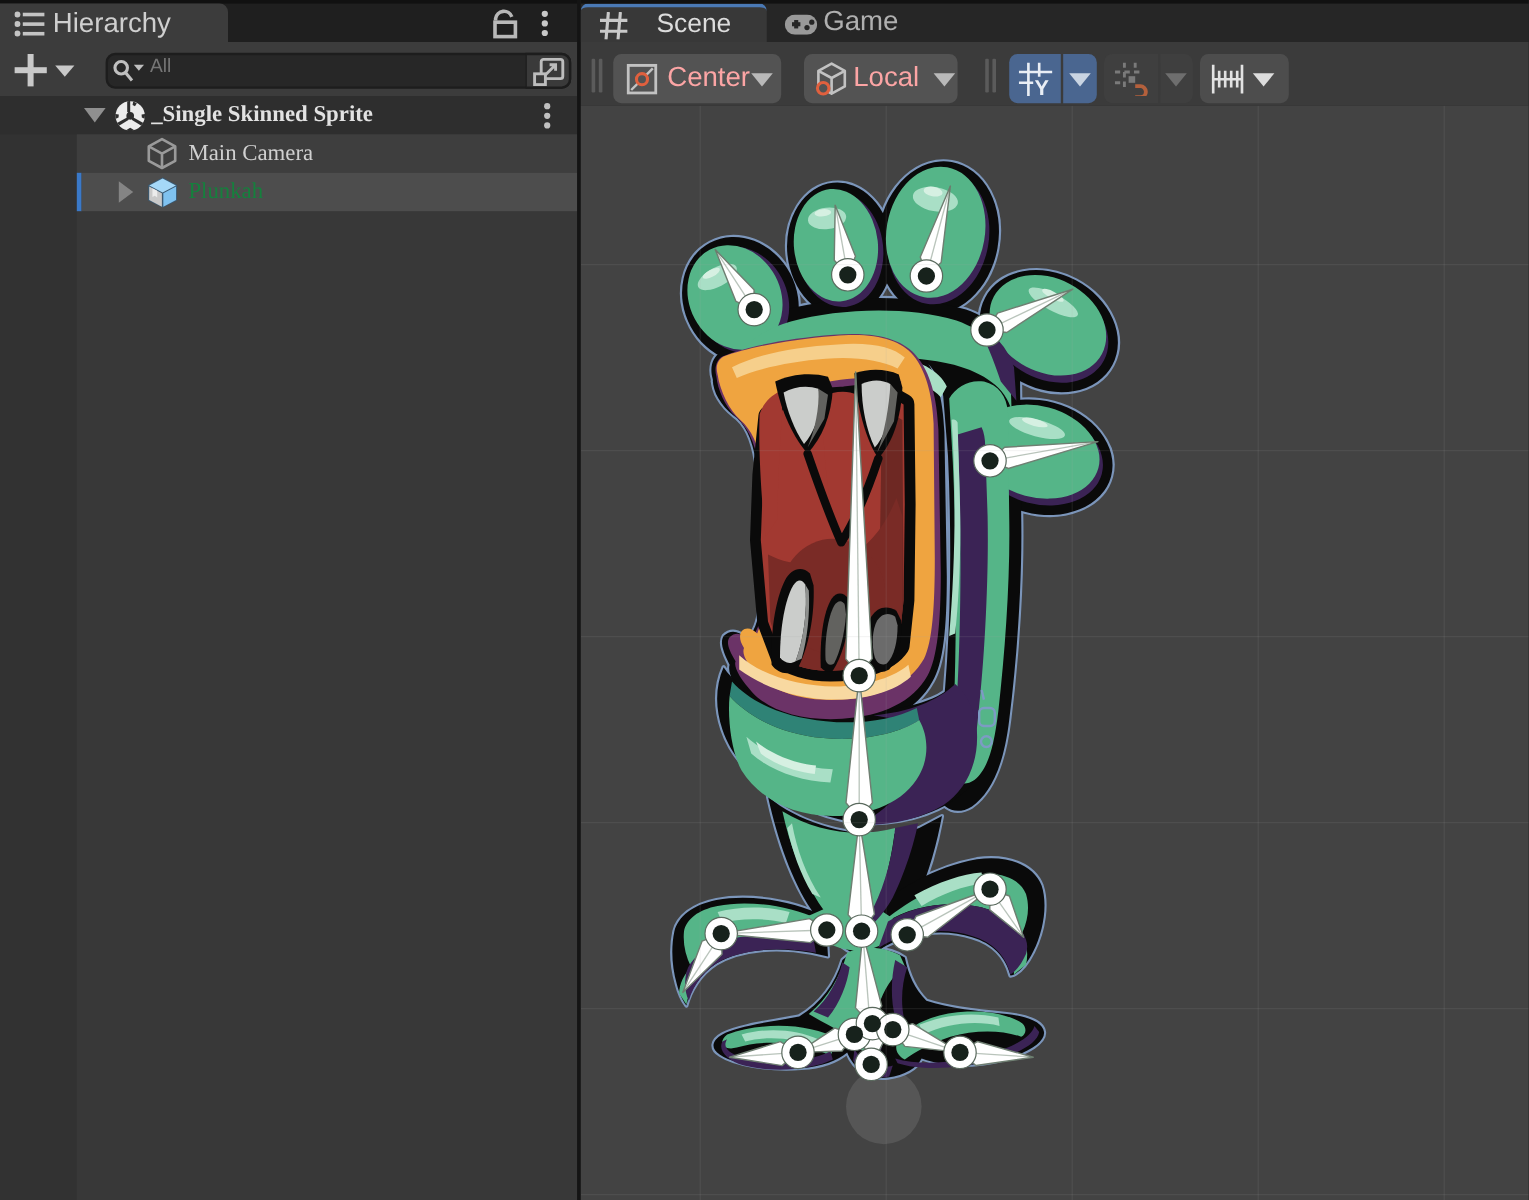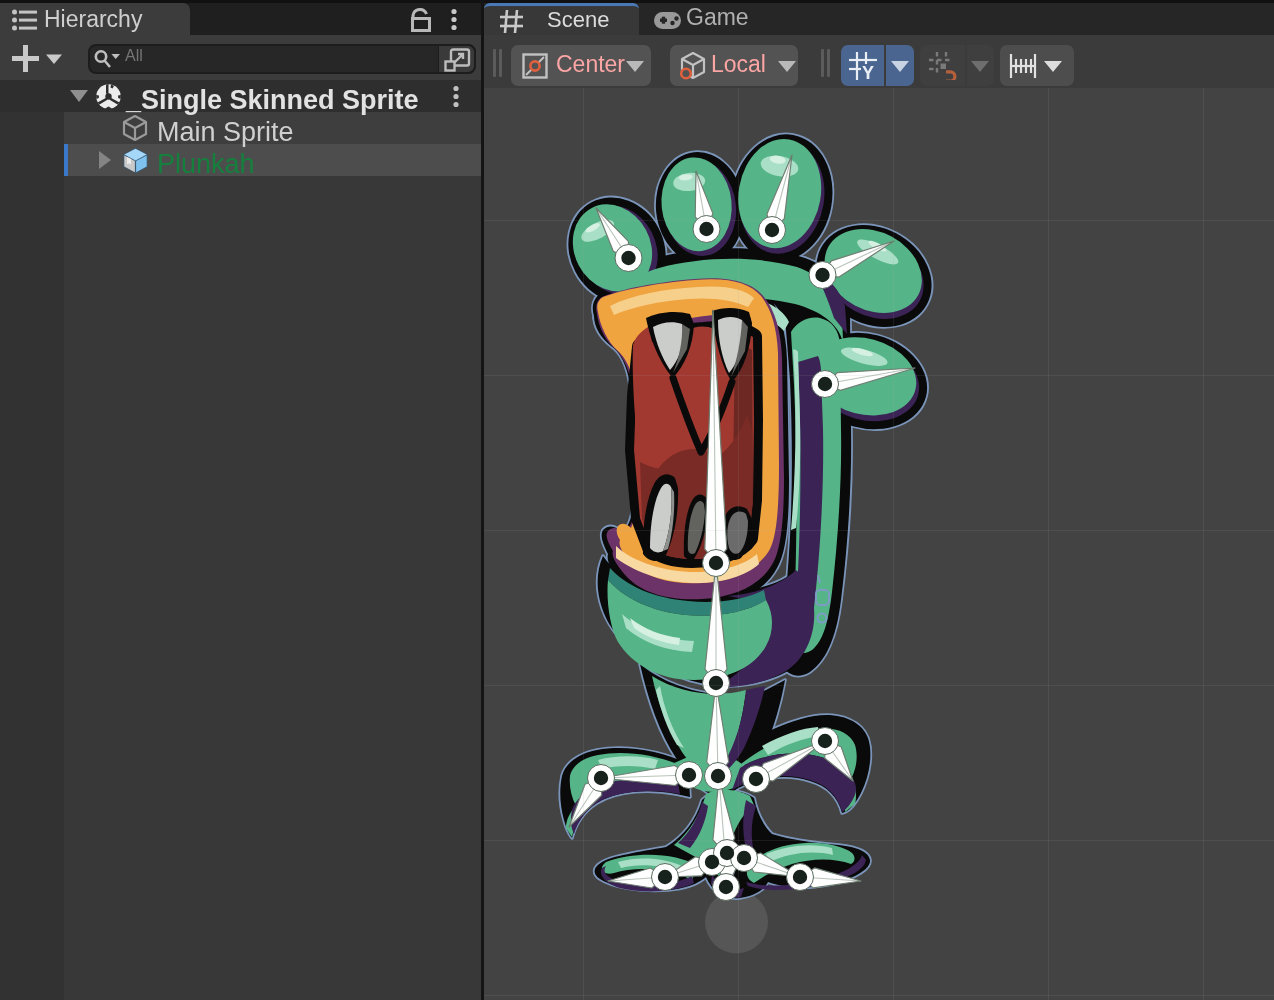--- a/index.html
+++ b/index.html
@@ -14,21 +14,21 @@
   #hier-tab { left:0; top:3px; width:190px; height:32px; background:#3c3c3c; border-radius:0 7px 0 0; }
   #hier-tab .txt { position:absolute; left:44px; top:3px; font-size:23px; color:#cfcfcf; }
   #hier-toolbar { left:0; top:35px; width:481px; height:45px; background:#3c3c3c; }
   #tree { left:0; top:80px; width:481px; height:920px; background:#383838; }
   #gutter { left:0; top:80px; width:64px; height:920px; background:#323232; }
   .row { position:absolute; left:0; width:481px; height:32px; }
   #row-scene { top:80px; background:#2e2e2e; }
   #row-cam { top:112px; left:64px; width:417px; background:#3e3e3e; }
   #row-plu { top:144px; left:68px; width:413px; background:#4d4d4d; }
   #plu-bar { left:64px; top:144px; width:4px; height:32px; background:#3a79c9; }
-  .rowtxt { position:absolute; font-size:27px; color:#d2d2d2; }
+  .rowtxt { position:absolute; font-size:19px; color:#d2d2d2;font-family:Liberation Serif, serif; }
 
   
   #divider { left:481px; top:0; width:3px; height:1000px; background:#141414; }
 
   
   #scene { left:484px; top:0; width:790px; height:1000px; background:#262626; }
   #scene-strip { left:484px; top:0; width:790px; height:35px; background:#262626; border-top:3px solid #111; }
   #scene-tab { left:484px; top:3px; width:155px; height:32px; background:#383838; border-top:3px solid #4a79b5; border-radius:6px 6px 0 0; }
   #scene-tab .txt { position:absolute; left:47px; top:1px; font-size:22px; color:#dcdcdc;margin-left:16px; }
   #game-tab-txt { left:686px; top:4px; font-size:23px; color:#b0b0b0;text-align:right; }
@@ -132,21 +132,21 @@
         <circle cx="6" cy="19.5" r="2.6"></circle>
       </g>
   </svg>
 
   <svg class="abs" style="left:121px;top:114px" width="28" height="28" viewBox="0 0 28 28">
     <g fill="none" stroke="#9a9a9a" stroke-width="2.2" stroke-linejoin="round">
       <path d="M14 2 L25 8 L25 20 L14 26 L3 20 L3 8 Z"></path>
       <path d="M3 8 L14 14 L25 8 M14 14 L14 26"></path>
     </g>
   </svg>
-  <div class="rowtxt" style="left:157px;top:117px;color:#d0d0d0">Main Sprite</div>
+  <div class="rowtxt" style="left:157px;top:117px;color:#d0d0d0">Main Camera</div>
 
   <div class="tri-right" style="left:99px;top:151px"></div>
   <svg class="abs" style="left:122px;top:147px" width="27" height="27" viewBox="0 0 27 27">
     <path d="M13.5 1 L25.5 7.2 L25.5 20 L13.5 26 L1.5 20 L1.5 7.2 Z" fill="#3a5a74"></path>
     <path d="M13.5 1.8 L24.6 7.6 L13.5 13.4 L2.4 7.6 Z" fill="#a5d8f8"></path>
     <path d="M2.3 8.5 L12.9 14 L12.9 25.2 L2.3 19.6 Z" fill="#c9c9c9"></path>
     <path d="M14.1 14 L24.7 8.5 L24.7 19.6 L14.1 25.2 Z" fill="#7fc2f0"></path>
     <path d="M5 9.9 L9 12 L9 17.6 L7 16.2 L5 17.2 Z" fill="#ececec"></path>
   </svg>
   <div class="rowtxt" style="left:157px;top:149px;color:#15803d">Plunkah</div>

